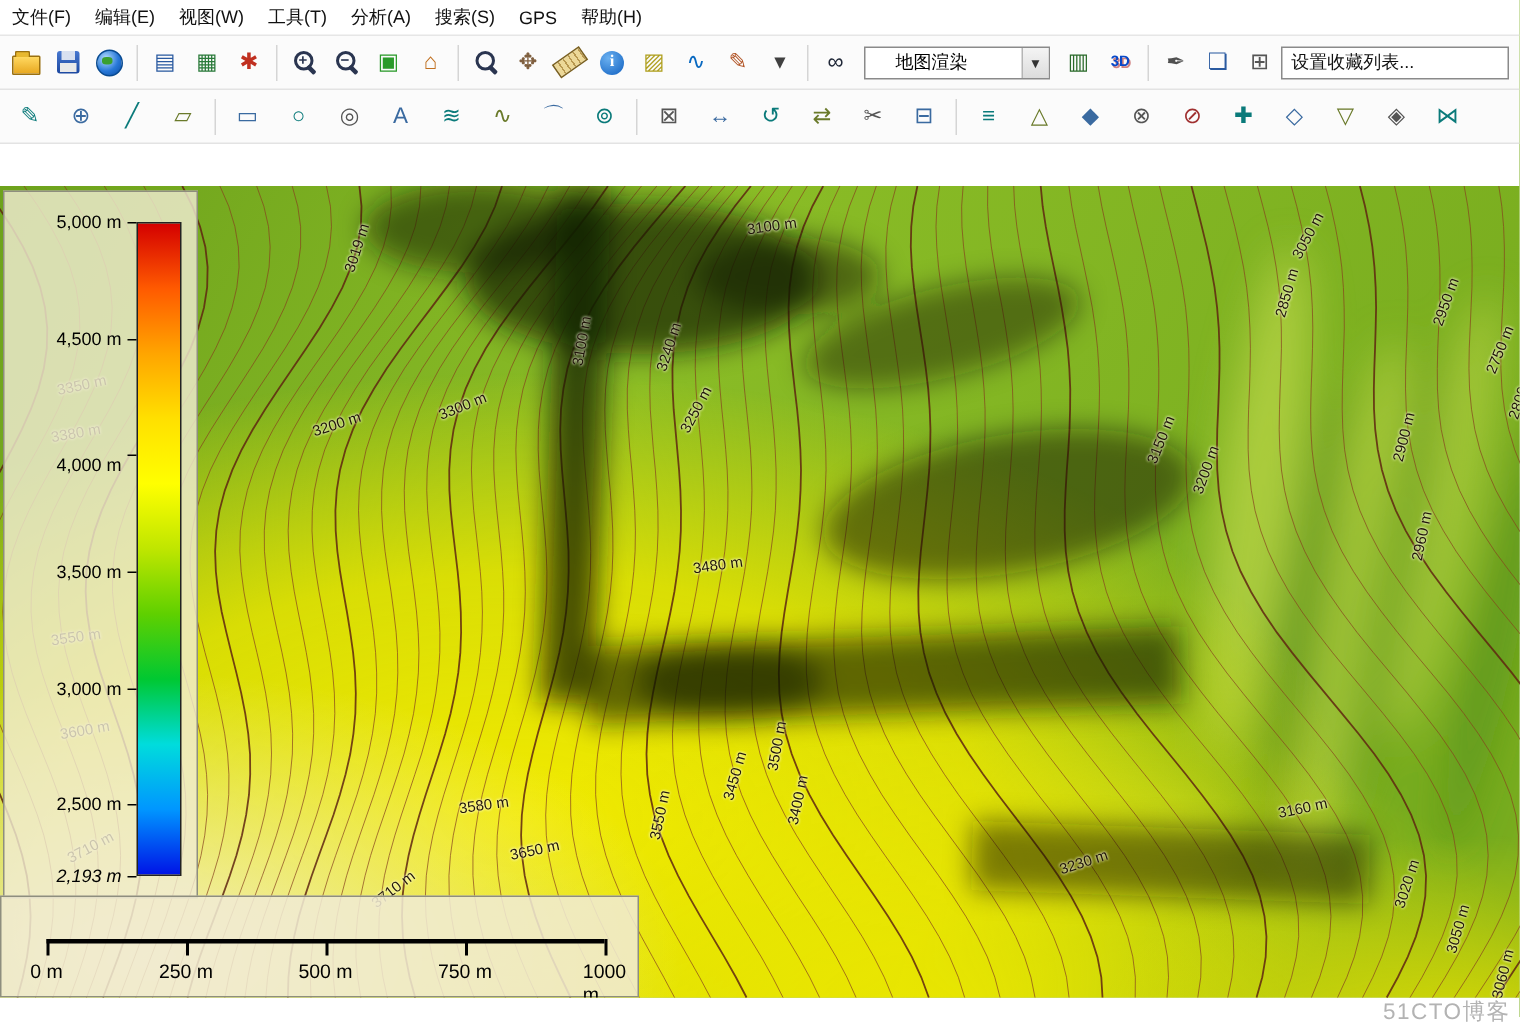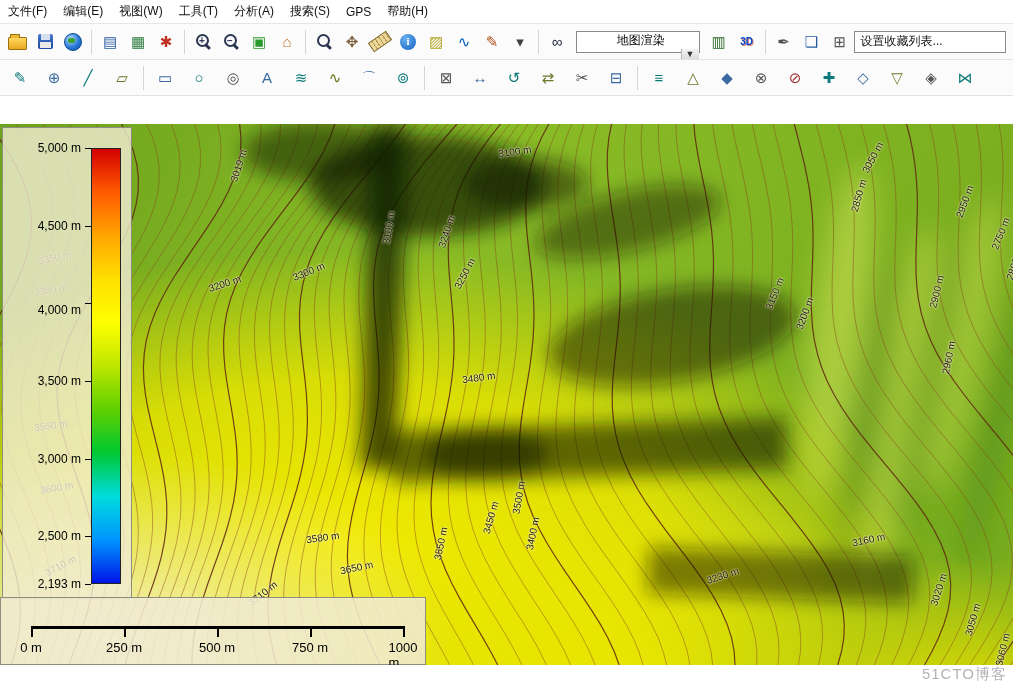--- a/index.html
+++ b/index.html
@@ -16,21 +16,21 @@
   
   .menubar{height:24px;display:flex;align-items:center;background:#fff;border-bottom:1px solid #e6e6e6;box-sizing:border-box;}
   .menu-item{padding:0 8px;font-size:12px;color:#111;cursor:default;}
   
   .toolbar{height:36px;display:flex;align-items:center;background:#fbfbfb;border-bottom:1px solid #e3e3e3;box-sizing:border-box;padding:0 3px;}
   .tb-icon{width:24px;height:26px;margin:0 1px;display:flex;align-items:center;justify-content:center;
            font-size:15px;line-height:1;cursor:default;border:1px solid transparent;border-radius:2px;}
   .tb2 .tb-icon{width:28px;margin:0 2px;}
   .tb-sep{width:1px;height:24px;background:#d5d5d5;margin:0 4px;}
   .combo{display:flex;align-items:center;height:22px;width:128px;margin:0 5px;background:#fff;
-         border:1px solid #8a8a8a;font-size:12px;box-sizing:border-box;padding-left:6px;flex-direction:column;}
+         border:1px solid #8a8a8a;font-size:12px;box-sizing:border-box;padding-left:20px;}
   .combo-arrow{margin-left:auto;width:17px;height:20px;background:linear-gradient(#f4f4f4,#dcdcdc);
          border-left:1px solid #b5b5b5;display:flex;align-items:center;justify-content:center;font-size:9px;color:#333;}
   .fav-box{margin-left:auto;margin-right:4px;width:158px;height:22px;background:#fff;border:1px solid #8a8a8a;
          font-size:12px;display:flex;align-items:center;padding-left:6px;box-sizing:border-box;color:#111;}
   
   .sh-folder{width:17px;height:11px;background:linear-gradient(#ffd860,#e8a820);border:1px solid #9a7010;border-radius:1px;position:relative;margin-top:3px;}
   .sh-folder::before{content:"";position:absolute;top:-4px;left:1px;width:8px;height:3px;background:#e8b830;border:1px solid #9a7010;border-bottom:none;border-radius:1px 1px 0 0;}
   .sh-floppy{width:15px;height:15px;background:linear-gradient(#4878d0,#1c48a0);border-radius:2px;position:relative;}
   .sh-floppy::before{content:"";position:absolute;left:3px;top:0;width:9px;height:6px;background:#d8e0f0;}
   .sh-floppy::after{content:"";position:absolute;left:2px;bottom:1px;width:11px;height:6px;background:#e9e9e9;}
@@ -355,21 +355,21 @@
         <div class="legend-label" style="top: 90.663px;">4,500 m</div>
         <div class="legend-tick" style="top: 97.663px;"></div>
         <div class="legend-label" style="top: 175px; text-align: right;">4,000 m</div>
         <div class="legend-tick" style="top: 175.326px;"></div>
         <div class="legend-label" style="top: 245.989px;">3,500 m</div>
         <div class="legend-tick" style="top: 252.989px;"></div>
         <div class="legend-label" style="top: 323.652px;">3,000 m</div>
         <div class="legend-tick" style="top: 330.652px;"></div>
         <div class="legend-label" style="top: 401.315px;">2,500 m</div>
         <div class="legend-tick" style="top: 408.315px;"></div>
-        <div class="legend-label" style="top: 449px;">2,193 m</div>
+        <div class="legend-label" style="top: 449px; font-style: italic;">2,193 m</div>
         <div class="legend-tick" style="top: 456px;"></div>
       </div>
     <div class="scalepanel" id="scalepanel">
       <div class="scale-line"></div>
     <div class="scale-tick" style="left: 30px;"></div>
         <div class="scale-label" style="left: 30px;">0 m</div>
         <div class="scale-tick" style="left: 123px;"></div>
         <div class="scale-label" style="left: 123px;">250 m</div>
         <div class="scale-tick" style="left: 216px;"></div>
         <div class="scale-label" style="left: 216px;">500 m</div>

